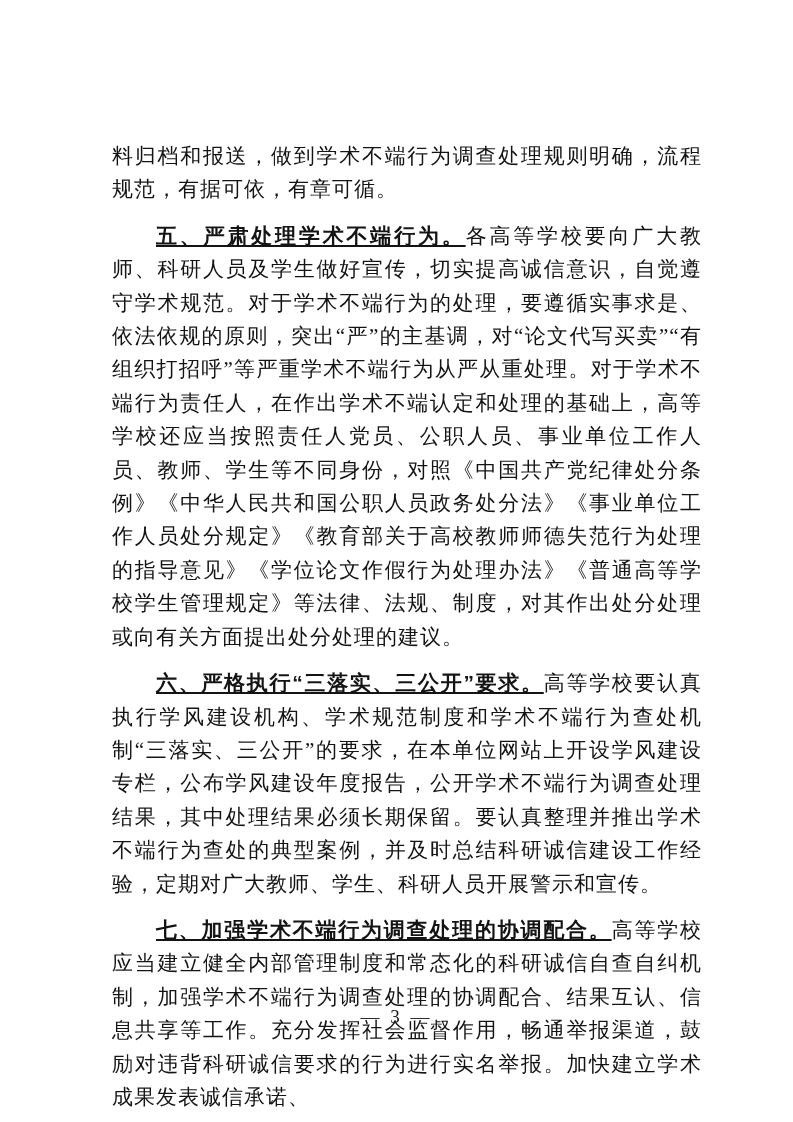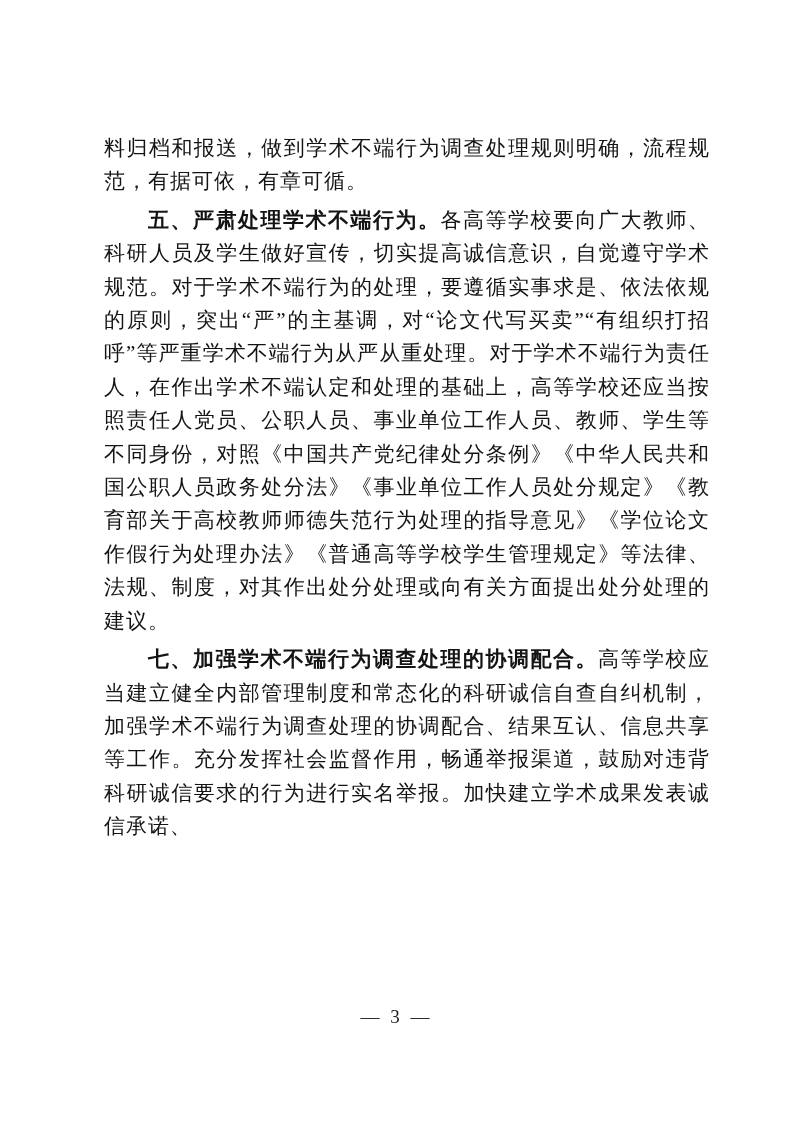--- a/index.html
+++ b/index.html
@@ -15,55 +15,57 @@
     overflow: hidden;
     font-family: "Liberation Serif", "DejaVu Serif", serif;
   }
   .content {
     position: absolute;
     left: 100px;
     top: 128px;
     width: 614px;
   }
   .para {
-    margin: 4px;
+    margin: 12px;
     font-size: 21px;
     line-height: 33.4px;
     letter-spacing: 1px;
     color: #141414;
     text-align: justify;
     text-align-last: left;
     text-justify: inter-character;
   }
   .para.indent {
     text-indent: 44px;
   }
   .run {
     font-family: "Liberation Serif", "DejaVu Serif", serif;
     font-weight: 400;
   }
   .run.bold {
     font-family: "Liberation Sans", "DejaVu Sans", sans-serif;
     font-weight: 700;
+    text-decoration: underline;
   }
   .footer {
     position: absolute;
     left: 0;
     right: 0;
     top: 1006px;
     text-align: center;
     font-size: 19px;
     letter-spacing: 3px;
     color: #222222;
     font-family: "Liberation Serif", "DejaVu Serif", serif;
   }
 </style>
 </head>
 <body>
 
 <div class="page">
   <div class="content" id="doc-body">
       <p class="para"><span class="run">料归档和报送，做到学术不端行为调查处理规则明确，流程规范，有据可依，有章可循。</span></p>
       <p class="para indent"><span class="run bold">五、严肃处理学术不端行为。</span><span class="run">各高等学校要向广大教师、科研人员及学生做好宣传，切实提高诚信意识，自觉遵守学术规范。对于学术不端行为的处理，要遵循实事求是、依法依规的原则，突出“严”的主基调，对“论文代写买卖”“有组织打招呼”等严重学术不端行为从严从重处理。对于学术不端行为责任人，在作出学术不端认定和处理的基础上，高等学校还应当按照责任人党员、公职人员、事业单位工作人员、教师、学生等不同身份，对照《中国共产党纪律处分条例》《中华人民共和国公职人员政务处分法》《事业单位工作人员处分规定》《教育部关于高校教师师德失范行为处理的指导意见》《学位论文作假行为处理办法》《普通高等学校学生管理规定》等法律、法规、制度，对其作出处分处理或向有关方面提出处分处理的建议。</span></p>
+      <p class="para indent"><span class="run bold">六、严格执行“三落实、三公开”要求。</span><span class="run">高等学校要认真执行学风建设机构、学术规范制度和学术不端行为查处机制“三落实、三公开”的要求，在本单位网站上开设学风建设专栏，公布学风建设年度报告，公开学术不端行为调查处理结果，其中处理结果必须长期保留。要认真整理并推出学术不端行为查处的典型案例，并及时总结科研诚信建设工作经验，定期对广大教师、学生、科研人员开展警示和宣传。</span></p>
       <p class="para indent"><span class="run bold">七、加强学术不端行为调查处理的协调配合。</span><span class="run">高等学校应当建立健全内部管理制度和常态化的科研诚信自查自纠机制，加强学术不端行为调查处理的协调配合、结果互认、信息共享等工作。充分发挥社会监督作用，畅通举报渠道，鼓励对违背科研诚信要求的行为进行实名举报。加快建立学术成果发表诚信承诺、</span></p>
     </div>
   <div class="footer">— 3 —</div>
 </div>
 
 </body></html>

